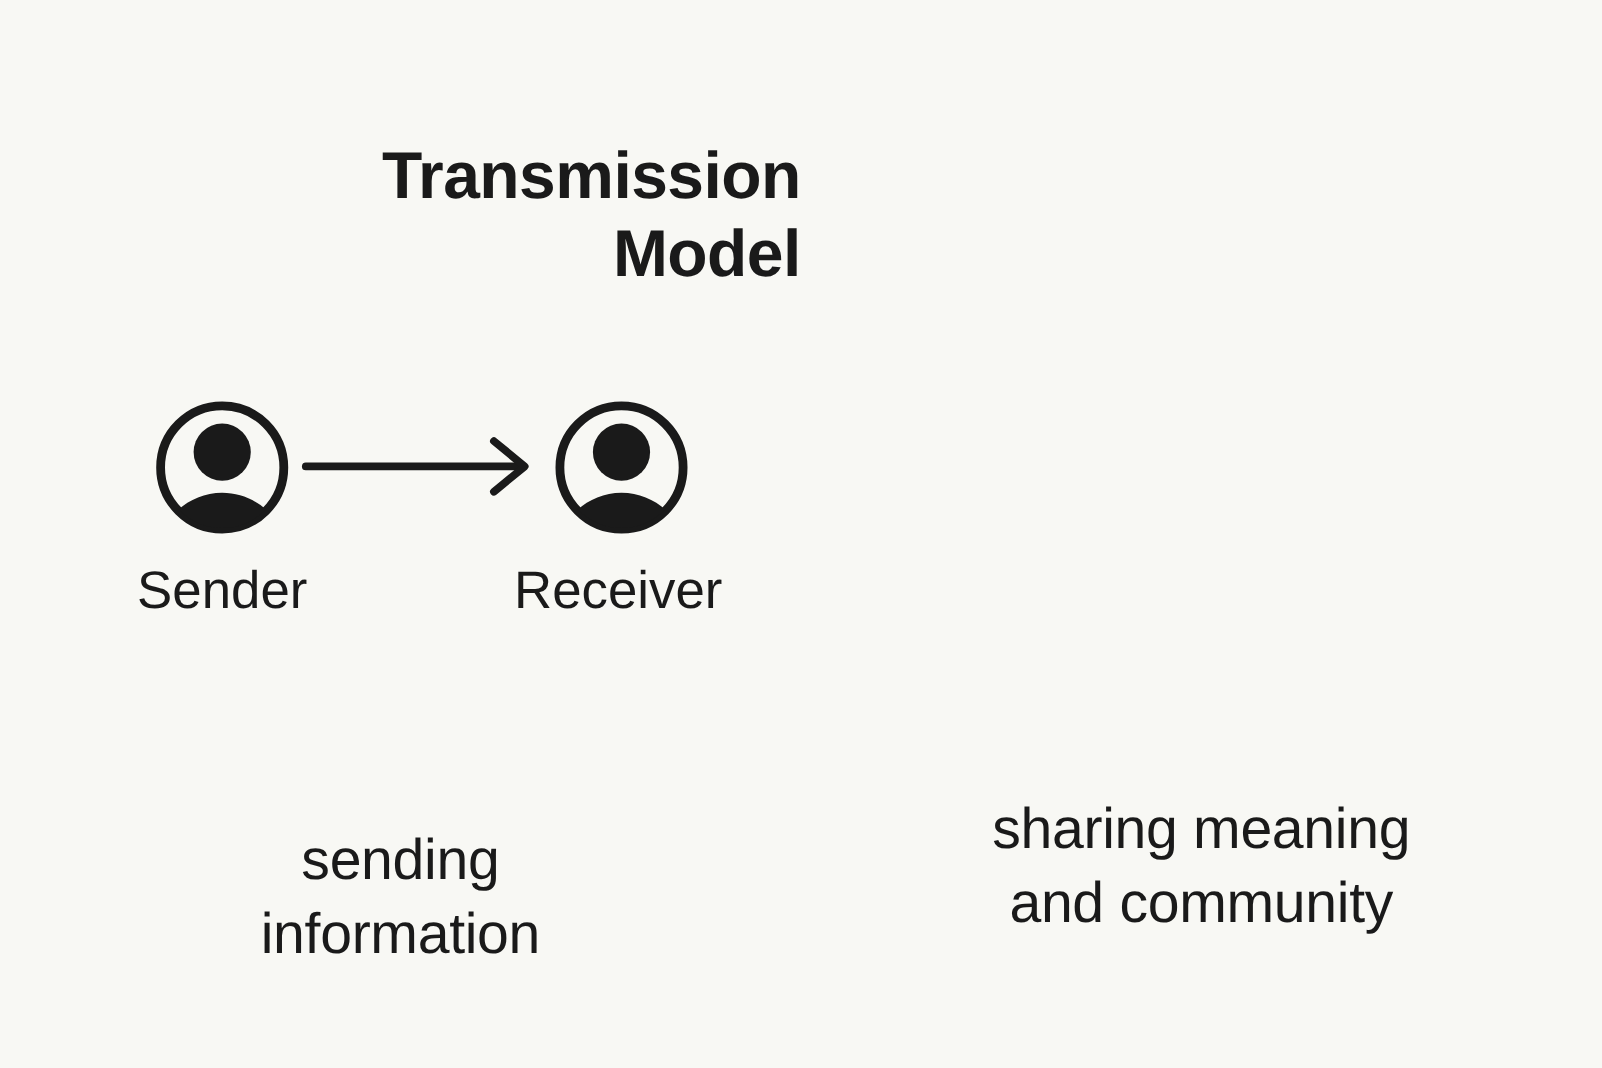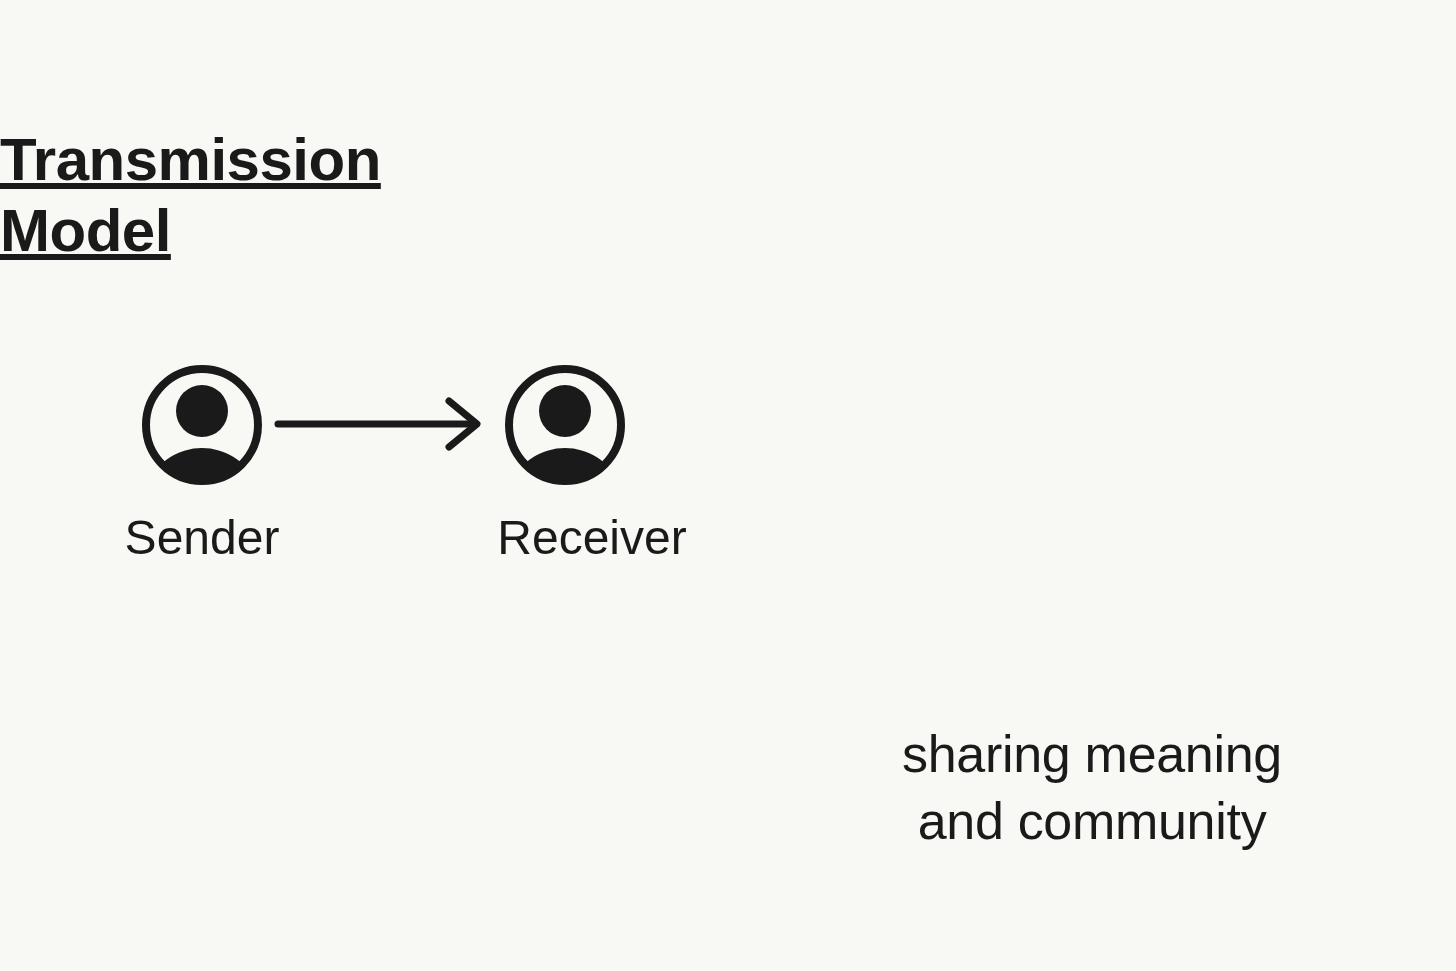--- a/index.html
+++ b/index.html
@@ -24,28 +24,27 @@
     position: absolute;
     top: 0;
     height: 971px;
   }
   #panel-transmission { left: 0; width: 728px; }
   #panel-ritual { left: 728px; width: 728px; }
 
   .panel-title {
     position: absolute;
     width: 100%;
-    text-align: left;
+    text-align: right;
     font-weight: bold;
     font-size: 60px;
     line-height: 1.18;
     letter-spacing: -0.5px;
     color: #1a1a1a;
     white-space: pre-line;
-    text-decoration: underline;
   }
   #title-transmission { top: 85px; left: 0; }
   #title-ritual { top: 85px; left: 0; }
 
   .panel-caption {
     position: absolute;
     width: 100%;
     text-align: center;
     font-weight: normal;
     font-size: 52px;
@@ -60,21 +59,21 @@
   .node-label {
     position: absolute;
     text-align: center;
     font-size: 48px;
     font-weight: normal;
     color: #1a1a1a;
     white-space: nowrap;
     transform: translateX(-50%);
   }
   #label-sender { left: 202px; top: 510px; }
-  #label-receiver { left: 592px; top: 510px; }
+  #label-receiver { left: 562px; top: 510px; }
 
   svg.layer {
     position: absolute;
     left: 0;
     top: 0;
     width: 1456px;
     height: 971px;
     overflow: visible;
     pointer-events: none;
   }
@@ -123,20 +122,22 @@
 
       <g>
         <line class="stroke-ink" x1="278" y1="424" x2="474" y2="424" stroke-width="7"></line>
         <polyline class="stroke-ink" points="449,401 477,424 449,447" stroke-width="7"></polyline>
       </g>
     </svg>
 
     <div class="node-label" id="label-sender">Sender</div>
     <div class="node-label" id="label-receiver">Receiver</div>
 
+    <p class="panel-caption" id="caption-transmission">sending
+information</p>
   </section>
 
   <section class="panel" id="panel-ritual">
 
     <svg class="layer" viewBox="0 0 1456 971">
       <defs>
         <clipPath id="clip-top">
             <circle cx="1043" cy="266" r="48"></circle>
           </clipPath>
         <clipPath id="clip-right">

